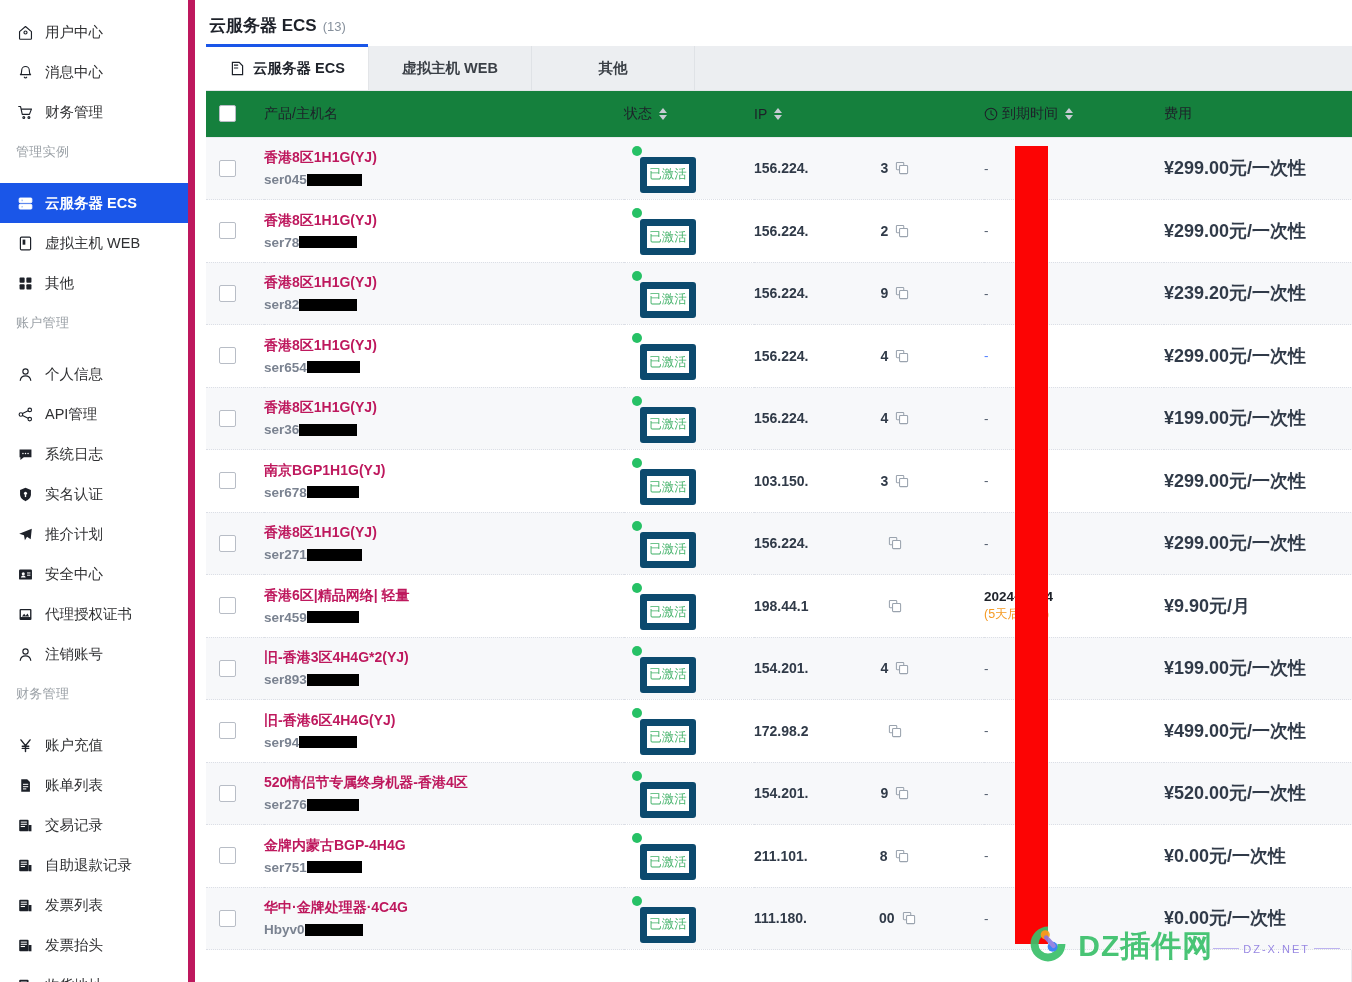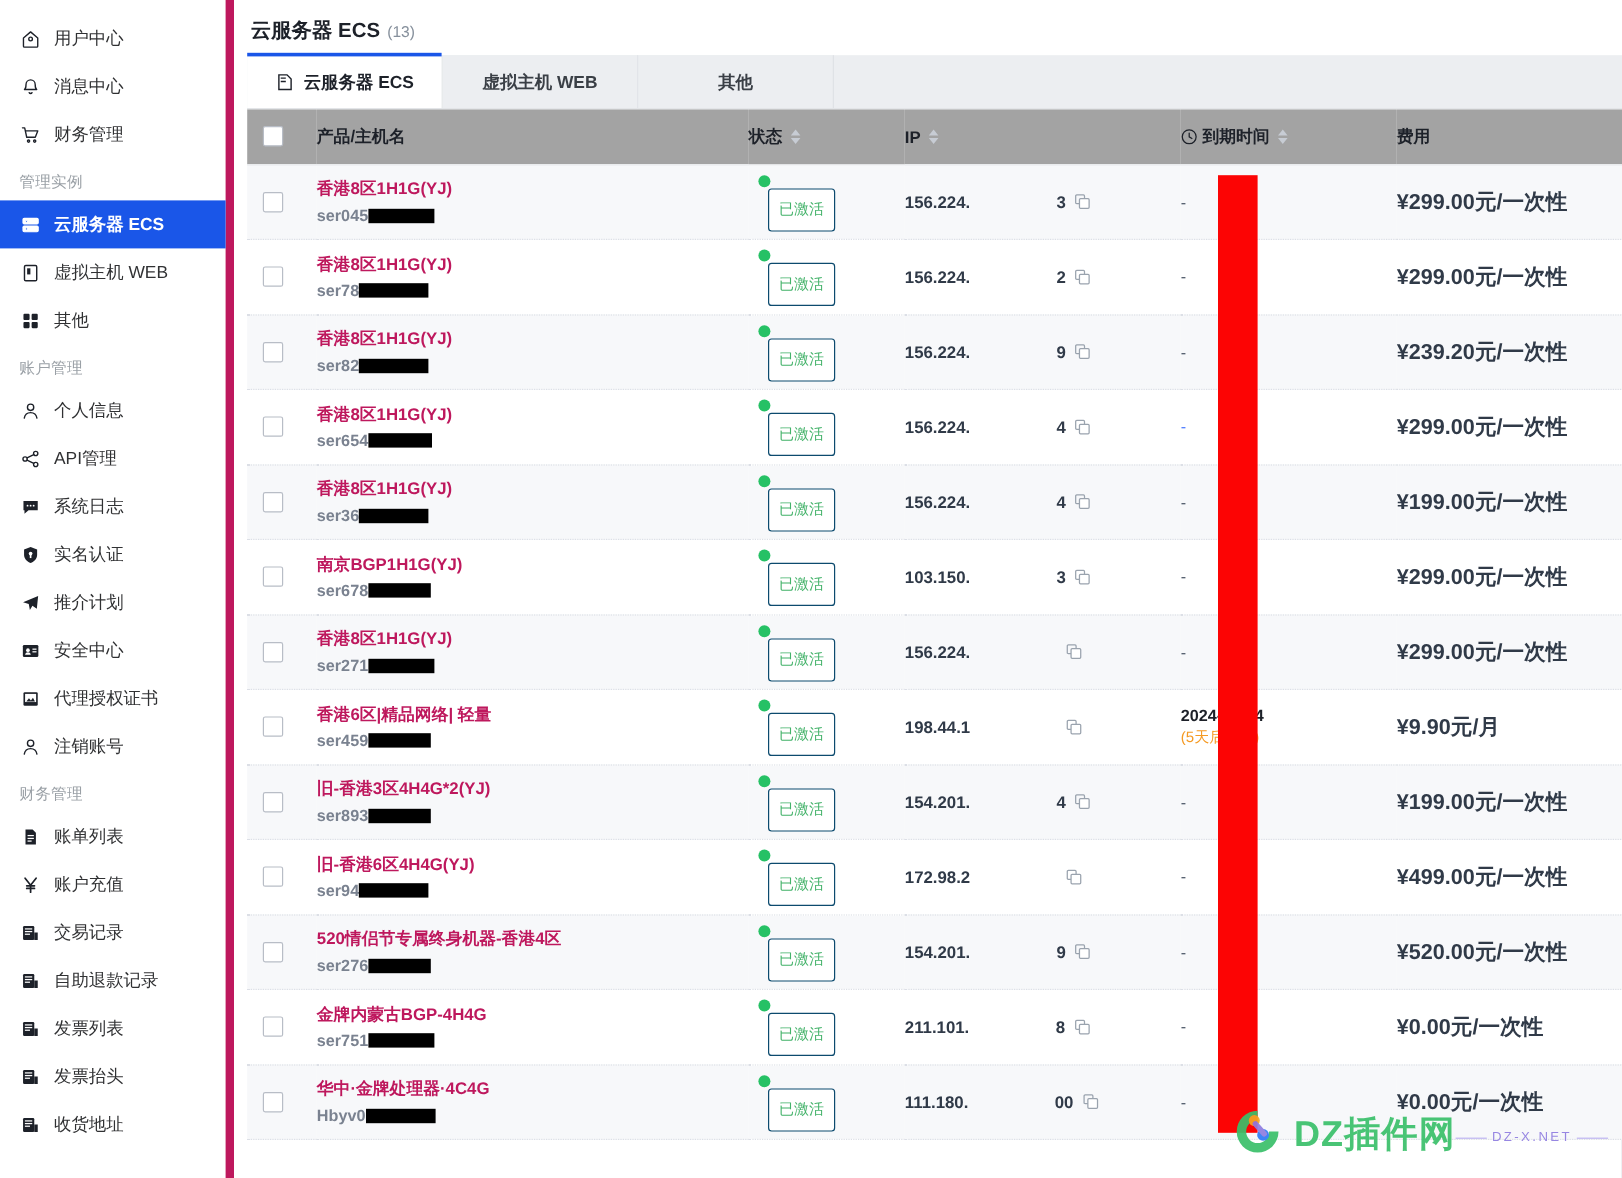--- a/index.html
+++ b/index.html
@@ -38,21 +38,21 @@
   .nav-item .ico svg { display: block; }
   .nav-item.active {
     background: #1a56e8;
     color: #ffffff;
     font-weight: bold;
   }
   .nav-item.active .ico svg { stroke: #ffffff; fill: #ffffff; }
   .nav-group {
     font-size: 13px;
     color: #9aa0a6;
-    padding: 11px 0 6px 16px;
+    padding: 11px 0 22px 16px;
     letter-spacing: .3px;
   }
   .nav-label { white-space: nowrap; }
 
   
   .main { flex: 1; position: relative; background: #ffffff; overflow: hidden; }
 
   .page-title {
     padding: 14px 0 9px 14px;
     font-size: 17px;
@@ -101,24 +101,24 @@
   .table-wrap {
     margin-left: 11px;
     background: #fff;
     border-right: 1px solid #ebedf0;
     height: 920px;
   }
   table { width: 100%; border-collapse: collapse; table-layout: fixed; }
   thead th {
     height: 46px;
     font-size: 14px;
-    font-weight: bold;
+    font-weight: normal;
     color: #1d2129;
     text-align: left;
-    background: #a3a3a3;
+    background: #15803d;
     border-bottom: 1px solid #e9ebef;
     vertical-align: middle;
     padding: 0;
   }
   .th-inner { display: flex; align-items: center; gap: 4px; }
   .sorter {
     display: inline-flex; flex-direction: column; gap: 2px;
     margin-left: 3px;
   }
   .sorter i {
@@ -176,21 +176,21 @@
 
   .status-cell { position: relative; padding-left: 8px; }
   .dot {
     width: 10px; height: 10px; border-radius: 50%;
     background: #26c165;
     position: absolute; left: 8px; top: 8px;
   }
   .badge {
     display: inline-flex; align-items: center; justify-content: center;
     width: 56px; height: 36px;
-    border: 1px solid #0c4a6e;
+    border: 7px solid #0c4a6e;
     border-radius: 3px;
     color: #45b36b;
     font-size: 12.5px;
     background: #ffffff;
     margin-top: 13px;
     margin-left: 8px;
   }
 
   .ip-cell { display: flex; align-items: center; gap: 7px; font-weight: bold; color: #303a48; }
   .copy-ico { width: 14px; height: 14px; flex: 0 0 14px; }
@@ -378,35 +378,35 @@
               <circle cx="10" cy="6.4" r="3.1"></circle>
               <path d="M3.8 17c.6-3.6 3.2-5.4 6.2-5.4s5.6 1.8 6.2 5.4"></path>
             </svg>
           </span>
           <span class="nav-label">注销账号</span>
         </div>
         <div class="nav-group">财务管理</div>
         <div class="nav-item">
           <span class="ico">
             <svg width="17" height="17" viewBox="0 0 20 20">
+              <path d="M4.6 3.4L10 10.2l5.4-6.8M6.2 10.8h7.6M6.2 13.4h7.6M10 10.2V17" stroke="#1d2129" stroke-width="1.7" fill="none" stroke-linecap="round"></path>
+            </svg>
+          </span>
+          <span class="nav-label">账户充值</span>
+        </div>
+        <div class="nav-item">
+          <span class="ico">
+            <svg width="17" height="17" viewBox="0 0 20 20">
               <path d="M5 2.6h7l3.2 3.2v11.6H5z" fill="#1d2129"></path>
               <rect x="7" y="8" width="6.2" height="1.2" fill="#fff"></rect>
               <rect x="7" y="10.8" width="6.2" height="1.2" fill="#fff"></rect>
               <rect x="7" y="13.4" width="4" height="1.2" fill="#fff"></rect>
             </svg>
           </span>
           <span class="nav-label">账单列表</span>
-        </div>
-        <div class="nav-item">
-          <span class="ico">
-            <svg width="17" height="17" viewBox="0 0 20 20">
-              <path d="M4.6 3.4L10 10.2l5.4-6.8M6.2 10.8h7.6M6.2 13.4h7.6M10 10.2V17" stroke="#1d2129" stroke-width="1.7" fill="none" stroke-linecap="round"></path>
-            </svg>
-          </span>
-          <span class="nav-label">账户充值</span>
         </div>
         <div class="nav-item">
           <span class="ico">
             <svg width="17" height="17" viewBox="0 0 20 20">
               <rect x="2.6" y="3.2" width="11" height="13.6" rx="1.2" fill="#1d2129"></rect>
               <rect x="4.4" y="5.4" width="7.2" height="1.2" fill="#fff"></rect>
               <rect x="4.4" y="8" width="7.2" height="1.2" fill="#fff"></rect>
               <rect x="4.4" y="10.6" width="5" height="1.2" fill="#fff"></rect>
               <path d="M13.6 9.4h3.4v7.4h-3.4z" fill="#1d2129"></path>
             </svg>

